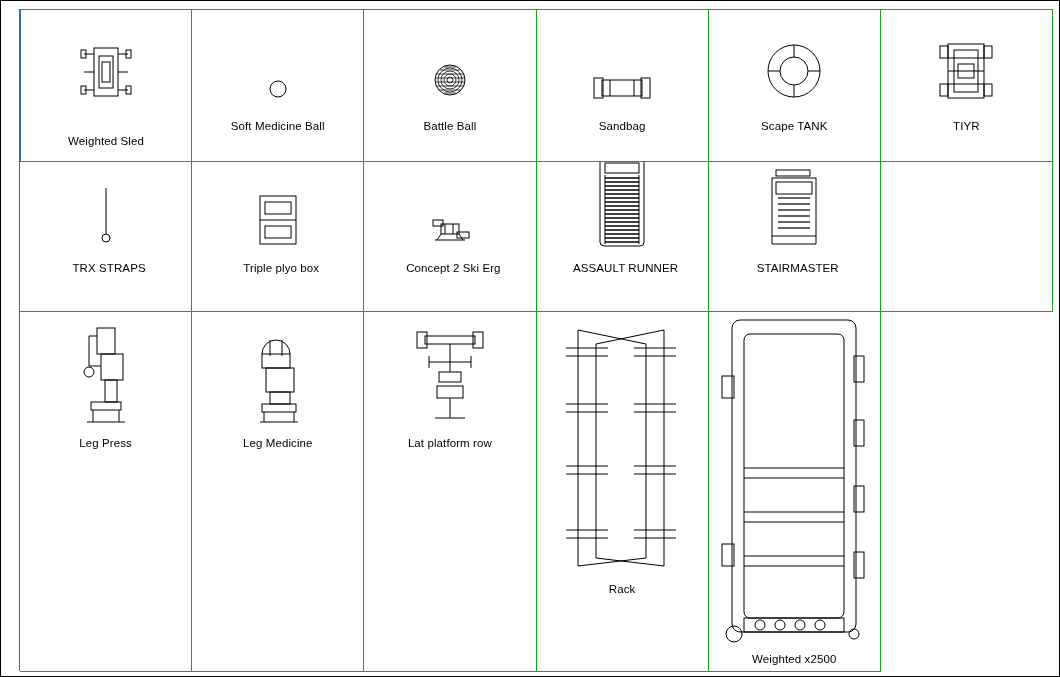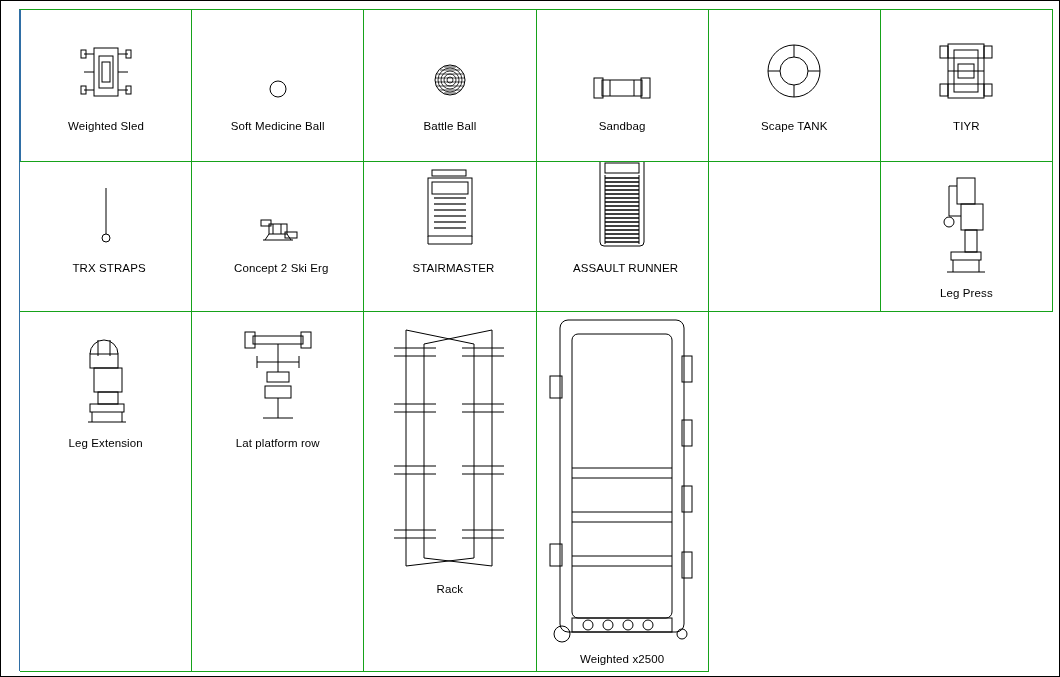--- a/index.html
+++ b/index.html
@@ -39,21 +39,21 @@
     position: relative;
     box-sizing: border-box;
     border-right: 1.2px solid #16a21a;
     border-bottom: 1.2px solid #16a21a;
     display: flex;
     flex-direction: column;
     align-items: center;
     overflow: hidden;
   }
   
-  .cell.r1c1 { border-left: 2px solid #2f6ea5; margin-left: -1.2px; }
+  .cell.r1c1 { border-left: 2px solid #2f6ea5; margin-left: -1.2px; gap: 15px; }
 
   .art {
     flex: 0 0 auto;
     display: flex;
     align-items: flex-end;
     justify-content: center;
   }
   .label {
     font-size: 11.5px;
     color: #000000;
@@ -186,57 +186,46 @@
     <div class="cell r2">
       <div class="art">
         <svg width="20" height="62" viewBox="0 0 20 62">
           <line class="ln" x1="10" y1="2" x2="10" y2="48"></line>
           <ellipse class="ln" cx="10" cy="52" rx="4" ry="4"></ellipse>
         </svg>
       </div>
       <div class="label">TRX STRAPS</div>
     </div>
 
+    <div class="cell r2">
+      <div class="art">
+        <svg width="46" height="56" viewBox="0 0 46 56">
+          <rect class="ln" x="5" y="4" width="36" height="48"></rect>
+          <rect class="ln" x="10" y="10" width="26" height="12"></rect>
+          <line class="ln" x1="5" y1="28" x2="41" y2="28"></line>
+          <rect class="ln" x="10" y="34" width="26" height="12"></rect>
+        </svg>
+      </div>
+      <div class="label">Triple plyo box</div>
+    </div>
 
     <div class="cell r2">
       <div class="art">
         <svg width="54" height="34" viewBox="0 0 54 34">
           <rect class="ln" x="18" y="10" width="18" height="10"></rect>
           <rect class="ln" x="10" y="6" width="10" height="6"></rect>
           <rect class="ln" x="34" y="18" width="12" height="6"></rect>
           <line class="ln" x1="18" y1="20" x2="14" y2="26"></line>
           <line class="ln" x1="36" y1="20" x2="40" y2="26"></line>
           <line class="ln" x1="12" y1="26" x2="42" y2="26"></line>
           <line class="ln" x1="22" y1="10" x2="22" y2="20"></line>
           <line class="ln" x1="30" y1="10" x2="30" y2="20"></line>
         </svg>
       </div>
       <div class="label">Concept 2 Ski Erg</div>
-    </div>
-
-    <div class="cell r2">
-      <div class="art">
-        <svg width="56" height="80" viewBox="0 0 56 80">
-          <rect class="ln" x="10" y="2" width="34" height="6"></rect>
-          <rect class="ln" x="6" y="10" width="44" height="58"></rect>
-          <rect class="ln" x="10" y="14" width="36" height="12"></rect>
-          <g stroke="#000" stroke-width="1.2">
-            <line x1="12" y1="30" x2="44" y2="30"></line>
-            <line x1="12" y1="36" x2="44" y2="36"></line>
-            <line x1="12" y1="42" x2="44" y2="42"></line>
-            <line x1="12" y1="48" x2="44" y2="48"></line>
-            <line x1="12" y1="54" x2="44" y2="54"></line>
-            <line x1="12" y1="60" x2="44" y2="60"></line>
-          </g>
-          <line class="ln" x1="6" y1="68" x2="6" y2="76"></line>
-          <line class="ln" x1="50" y1="68" x2="50" y2="76"></line>
-          <line class="ln" x1="6" y1="76" x2="50" y2="76"></line>
-        </svg>
-      </div>
-      <div class="label">STAIRMASTER</div>
     </div>
 
     <div class="cell r2">
       <div class="art">
         <svg width="52" height="92" viewBox="0 0 52 92">
           <rect class="ln" x="4" y="2" width="44" height="88" rx="4"></rect>
           <rect class="ln" x="9" y="7" width="34" height="10"></rect>
           <g stroke="#000" stroke-width="1.4">
             <line x1="9" y1="22" x2="43" y2="22"></line>
             <line x1="9" y1="26" x2="43" y2="26"></line>
@@ -256,20 +245,42 @@
             <line x1="9" y1="82" x2="43" y2="82"></line>
             <line x1="9" y1="86" x2="43" y2="86"></line>
           </g>
           <line class="ln" x1="9" y1="19" x2="9" y2="88"></line>
           <line class="ln" x1="43" y1="19" x2="43" y2="88"></line>
         </svg>
       </div>
       <div class="label">ASSAULT RUNNER</div>
     </div>
 
+    <div class="cell r2">
+      <div class="art">
+        <svg width="56" height="80" viewBox="0 0 56 80">
+          <rect class="ln" x="10" y="2" width="34" height="6"></rect>
+          <rect class="ln" x="6" y="10" width="44" height="58"></rect>
+          <rect class="ln" x="10" y="14" width="36" height="12"></rect>
+          <g stroke="#000" stroke-width="1.2">
+            <line x1="12" y1="30" x2="44" y2="30"></line>
+            <line x1="12" y1="36" x2="44" y2="36"></line>
+            <line x1="12" y1="42" x2="44" y2="42"></line>
+            <line x1="12" y1="48" x2="44" y2="48"></line>
+            <line x1="12" y1="54" x2="44" y2="54"></line>
+            <line x1="12" y1="60" x2="44" y2="60"></line>
+          </g>
+          <line class="ln" x1="6" y1="68" x2="6" y2="76"></line>
+          <line class="ln" x1="50" y1="68" x2="50" y2="76"></line>
+          <line class="ln" x1="6" y1="76" x2="50" y2="76"></line>
+        </svg>
+      </div>
+      <div class="label">STAIRMASTER</div>
+    </div>
+
     <div class="cell r2 blank">
       
       
     </div>
 
     <div class="cell r3">
       <div class="art">
         <svg width="62" height="104" viewBox="0 0 62 104">
           <rect class="ln" x="22" y="2" width="18" height="26"></rect>
           <rect class="ln" x="26" y="28" width="22" height="26"></rect>
@@ -295,21 +306,21 @@
           <rect class="ln" x="18" y="42" width="28" height="24"></rect>
           <rect class="ln" x="22" y="66" width="20" height="12"></rect>
           <rect class="ln" x="14" y="78" width="34" height="8"></rect>
           <line class="ln" x1="16" y1="86" x2="16" y2="96"></line>
           <line class="ln" x1="46" y1="86" x2="46" y2="96"></line>
           <line class="ln" x1="12" y1="96" x2="50" y2="96"></line>
           <line class="ln" x1="22" y1="14" x2="22" y2="30"></line>
           <line class="ln" x1="34" y1="14" x2="34" y2="30"></line>
         </svg>
       </div>
-      <div class="label">Leg Extension</div>
+      <div class="label">Leg Medicine</div>
     </div>
 
     <div class="cell r3">
       <div class="art">
         <svg width="82" height="104" viewBox="0 0 82 104">
           <rect class="ln" x="16" y="10" width="50" height="8"></rect>
           <rect class="ln" x="8" y="6" width="10" height="16"></rect>
           <rect class="ln" x="64" y="6" width="10" height="16"></rect>
           <line class="ln" x1="41" y1="18" x2="41" y2="46"></line>
           <rect class="ln" x="30" y="46" width="22" height="10"></rect>

